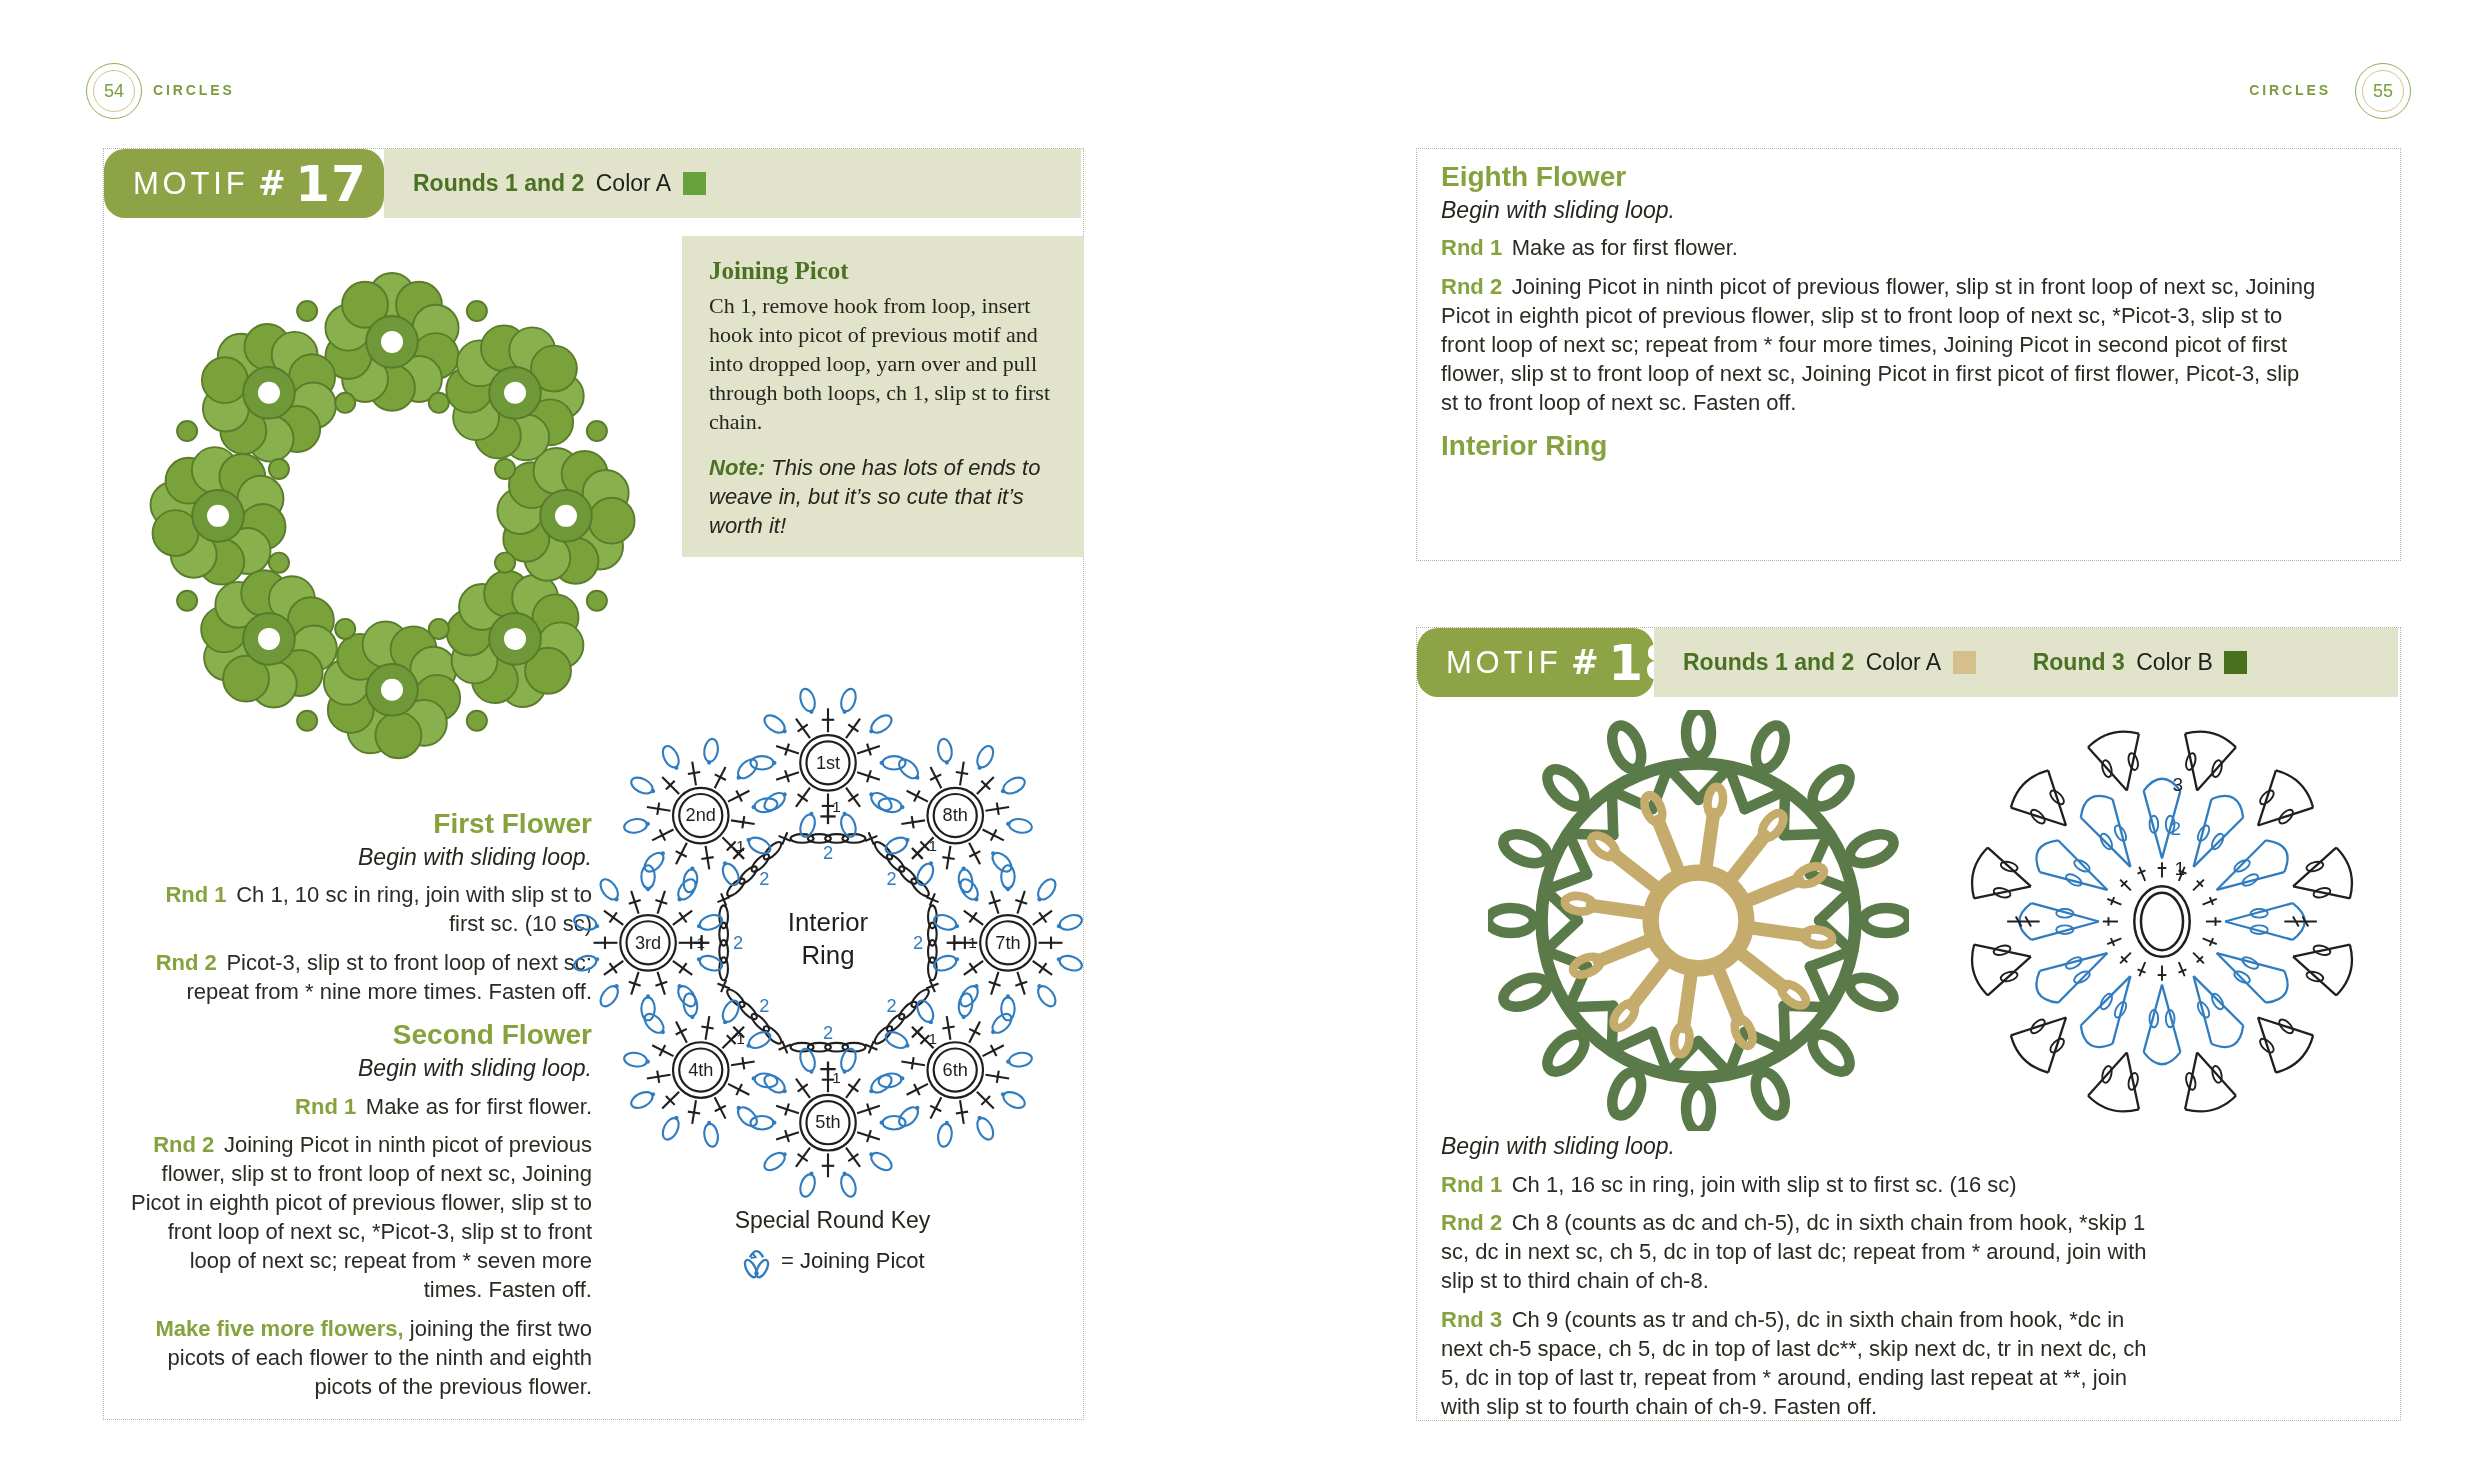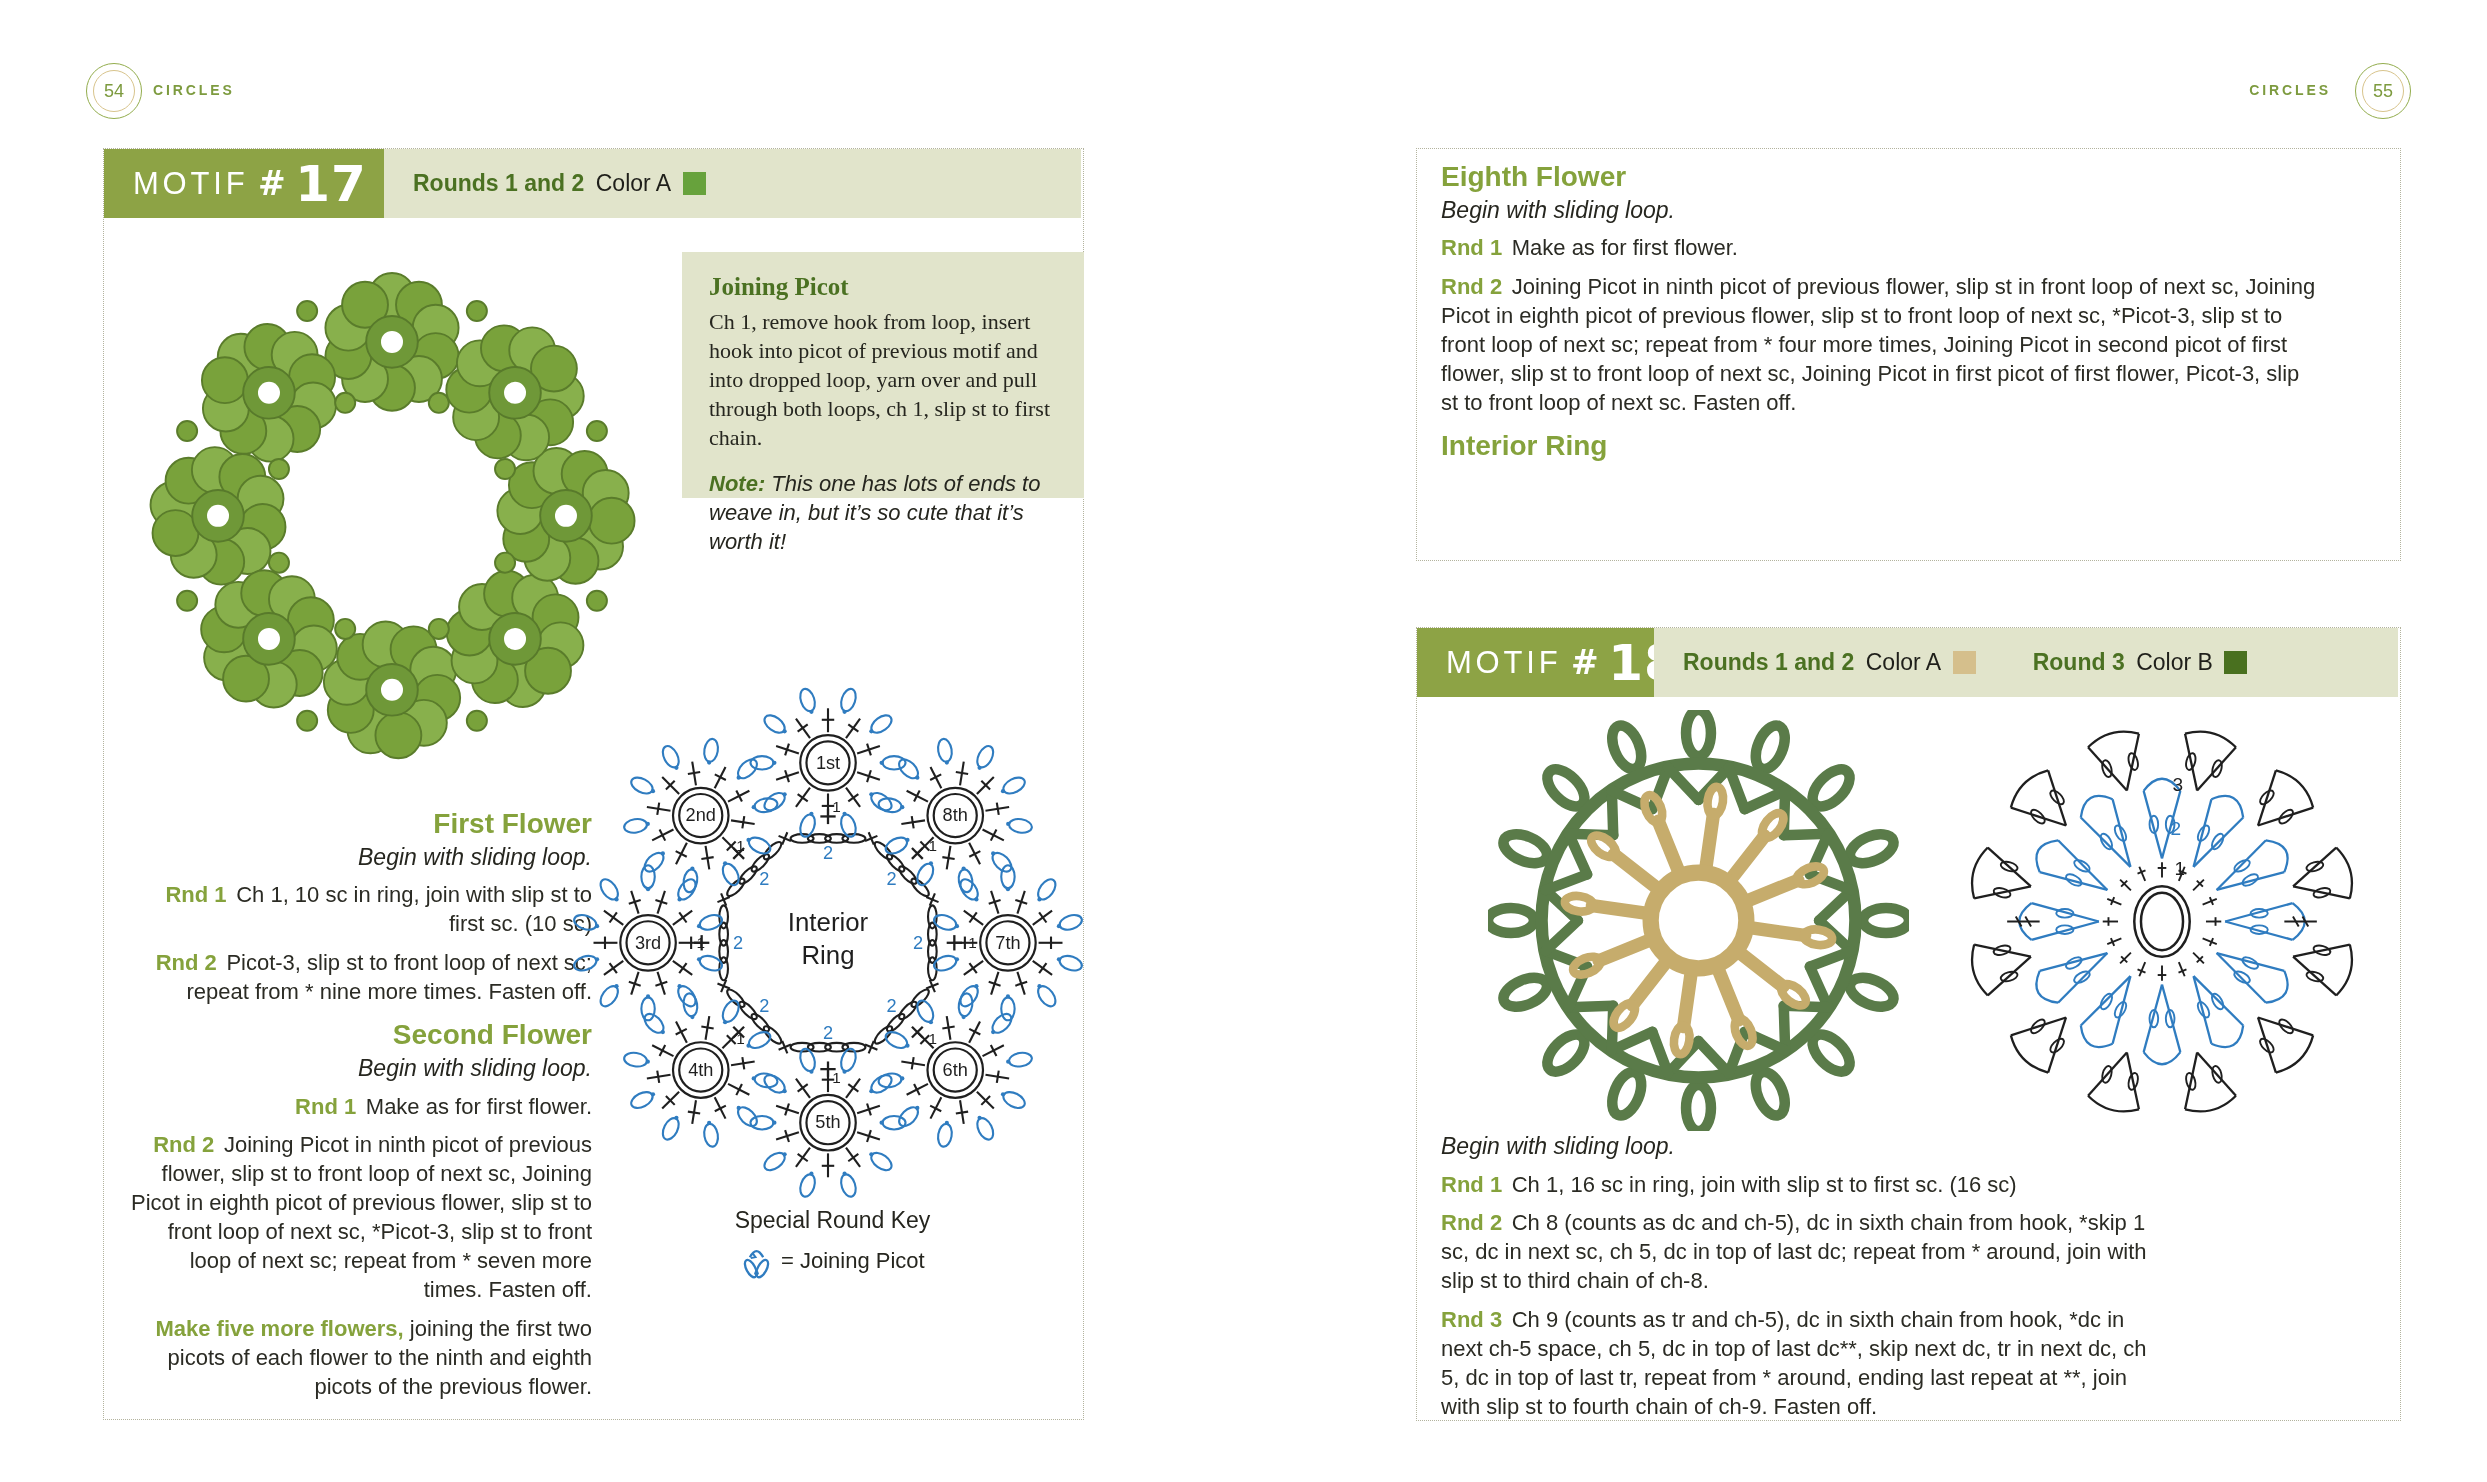--- a/index.html
+++ b/index.html
@@ -10,21 +10,21 @@
   .badge{position:absolute;width:54px;height:54px;border:1.9px solid #93ad4d;border-radius:50%;
          display:flex;align-items:center;justify-content:center;}
   .badge-inner{width:40px;height:40px;border:1.9px solid #d8c48c;border-radius:50%;
          display:flex;align-items:center;justify-content:center;font-size:18px;color:#7d9b3f;}
   .sectionlabel{position:absolute;font-size:14px;letter-spacing:2.9px;color:#7d9b3f;font-weight:bold;}
   
   .pgbox{position:absolute;border:1px dotted #b3b39e;background:#fff;}
   
   .motif-hdr{position:absolute;display:flex;height:69px;}
   .mh-green{background:#8da345;color:#fff;display:flex;align-items:baseline;gap:9.6px;
-            padding:8px 29px;align-items:center;}
+            padding:8px 29px;align-items:center;border-radius:21px;}
   .mh-word{font-size:31px;letter-spacing:3.8px;line-height:69px;}
   .mh-hash{font-size:33px;font-weight:900;font-family:"DejaVu Sans",sans-serif;}
   .mh-num{font-size:50px;font-weight:900;font-family:"DejaVu Sans",sans-serif;letter-spacing:1px;}
   .mh-sage{background:#e1e4cb;flex:1;display:flex;align-items:center;padding:0 29px;gap:11.5px;}
   .leg-b{font-weight:bold;color:#4b7122;font-size:23px;}
   .leg-t{font-size:23px;color:#1f1f1a;}
   .swatch{width:23px;height:23px;display:inline-block;}
   .leg-gap{width:34px;}
   
   .sec-h{font-size:28px;font-weight:bold;color:#85a23c;margin:13.4px 0 3.8px 0;}
@@ -180,21 +180,21 @@
     <circle cx="386.92330090624085" cy="138.4527605590946" r="24" fill="#88b04c" stroke="#5a7c2b" stroke-width="2"></circle>
     <circle cx="412.0811831871677" cy="122.73237096280067" r="24" fill="#79a23b" stroke="#5a7c2b" stroke-width="2"></circle>
     <circle cx="441.67455065991555" cy="124.80174080484271" r="24" fill="#88b04c" stroke="#5a7c2b" stroke-width="2"></circle>
     <circle cx="464.3997427914602" cy="143.87044114085467" r="24" fill="#79a23b" stroke="#5a7c2b" stroke-width="2"></circle>
     <circle cx="423.6934341759518" cy="169.3065658240485" r="27" fill="#6f9838" stroke="#587a2b" stroke-width="2"></circle>
     <circle cx="423.6934341759518" cy="169.3065658240485" r="11.5" fill="#fff"></circle>
     <circle cx="509.3400515426186" cy="209.2174436912993" r="10.5" fill="#79a23b" stroke="#5a7c2b" stroke-width="2"></circle>
     <circle cx="413.25658016144473" cy="249.0165206572686" r="10.5" fill="#7ea63f" stroke="#5a7c2b" stroke-width="2"></circle>
   </svg>
 
-<div class="jpbox" style="left:682px;top:236px;width:402px;height:246px;margin-top:16px;">
+<div class="jpbox" style="left:682px;top:236px;width:402px;height:321px;">
   <p class="jp-title">Joining Picot</p>
   <p class="jp-body">Ch 1, remove hook from loop, insert hook into picot of previous motif and into dropped loop, yarn over and pull through both loops, ch 1, slip st to first chain.</p>
   <p class="jp-note">
     <span class="jp-note-label">Note:</span>
     <span>This one has lots of ends to weave in, but it’s so cute that it’s worth it!</span>
   </p>
 </div>
 
 <div class="abs" style="left:131px;top:808px;width:461px;text-align:right;">
   <p class="sec-h">First Flower</p>

